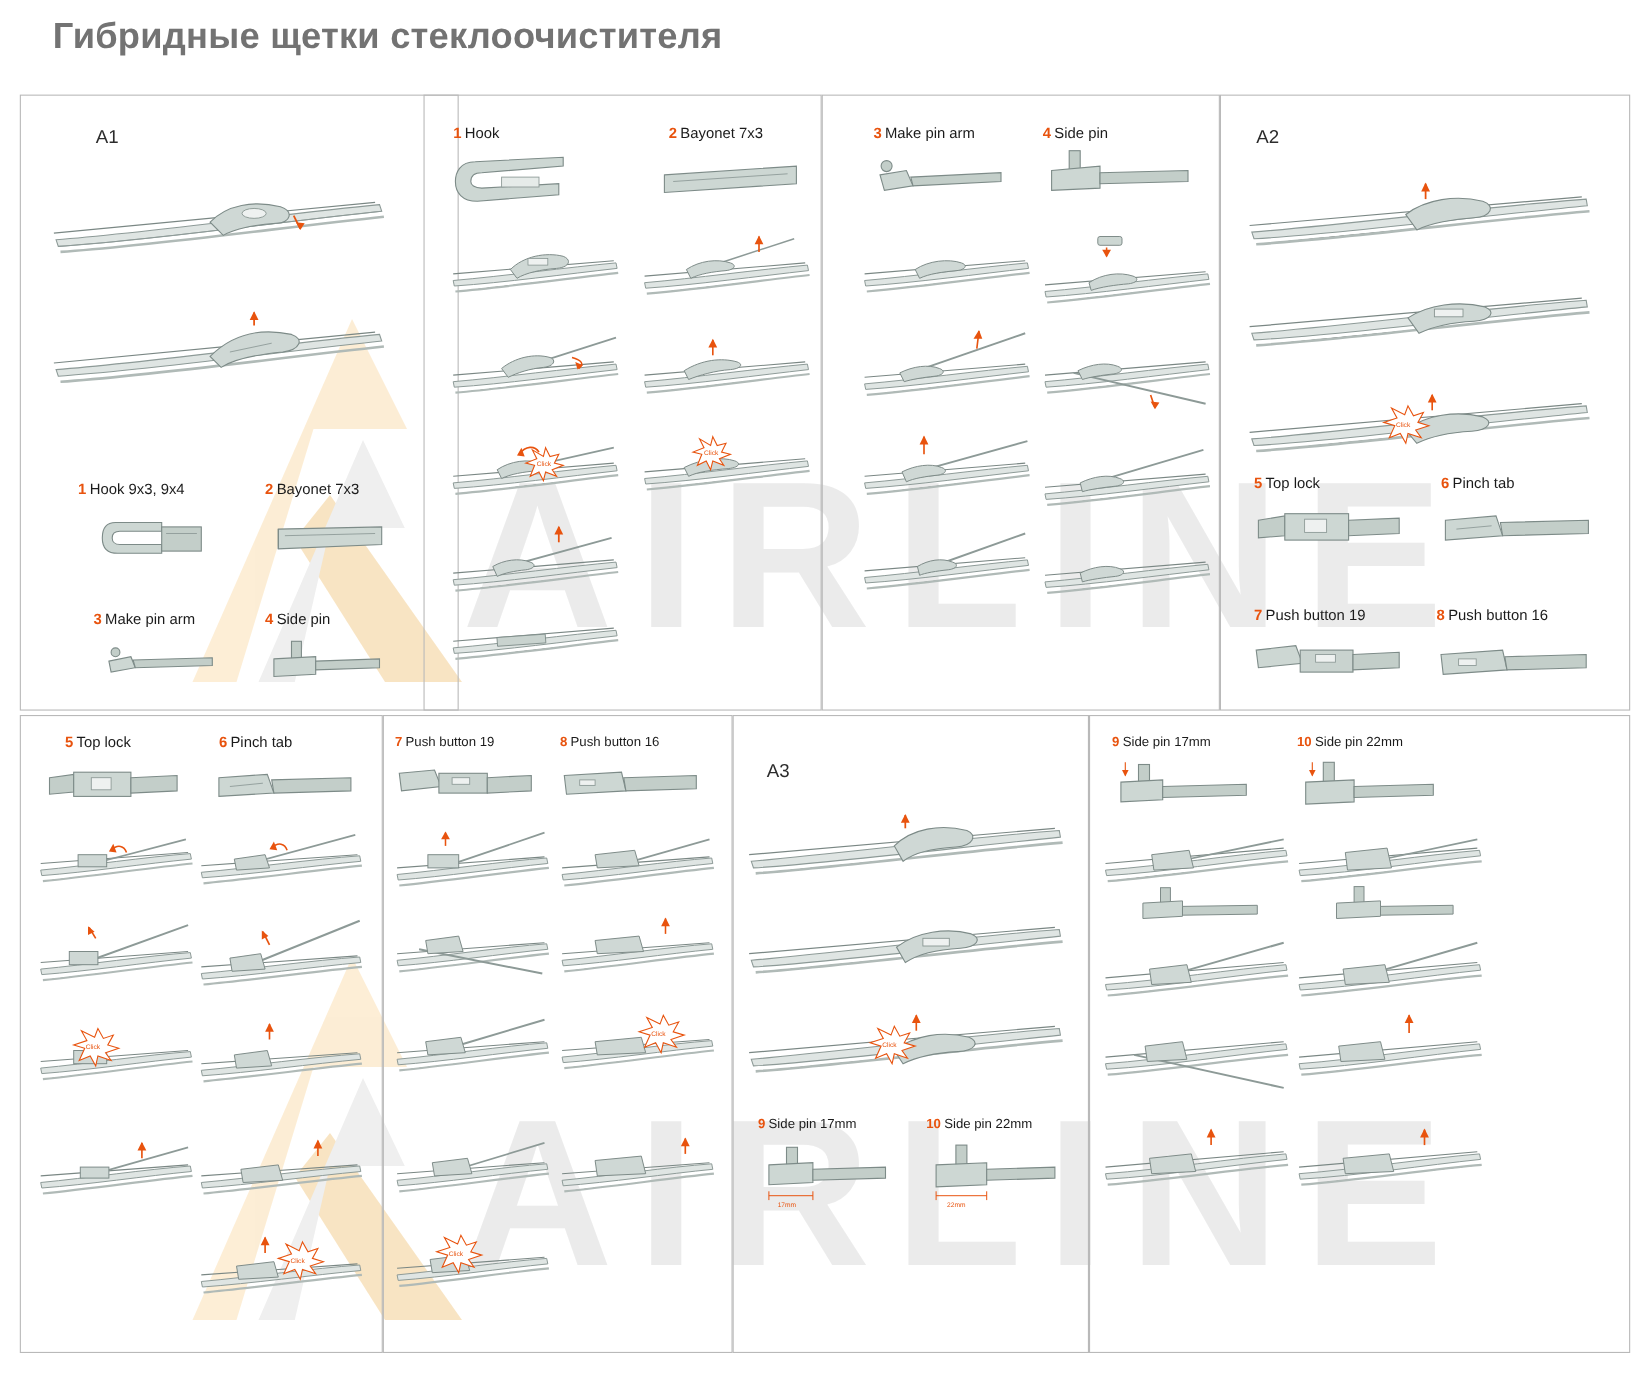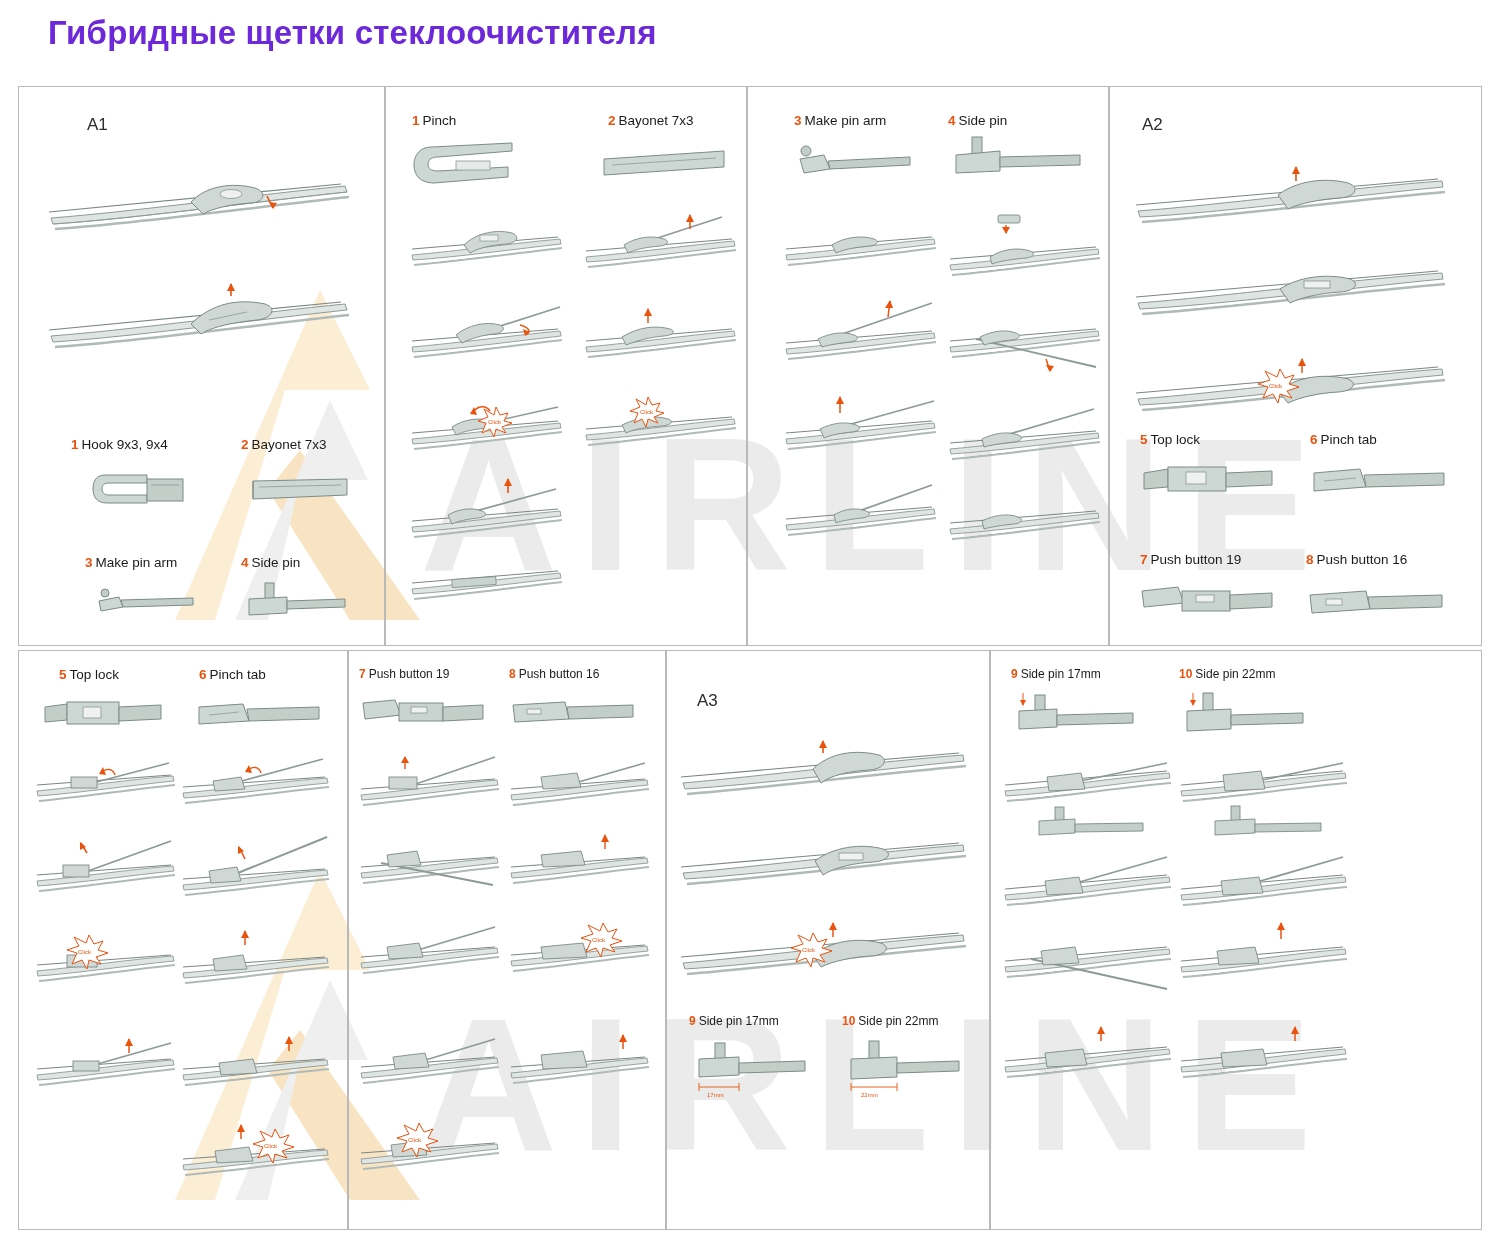--- a/index.html
+++ b/index.html
@@ -11,21 +11,21 @@
     color: #1b1b1b;
     position: relative;
     overflow: hidden;
   }
   .page-title {
     position: absolute;
     left: 48px; top: 14px;
     font-size: 33px;
     font-weight: bold;
     letter-spacing: 0.2px;
-    color: #6d28d9;
+    color: #737373;
   }
 
   
   .watermark {
     position: absolute;
     left: 0; top: 150px;
     width: 1500px; height: 1000px;
     pointer-events: none;
     z-index: 0;
   }
@@ -75,21 +75,21 @@
       <text x="420" y="420" font-family="Liberation Sans, sans-serif" font-size="190" font-weight="bold" fill="#dcdcdc" letter-spacing="22">AIRLINE</text>
 
       <polygon points="175,1050 320,720 370,820 285,820 215,1050" fill="#fbe0b4"></polygon>
       <polygon points="300,880 420,1050 350,1050 268,920" fill="#f3cf93"></polygon>
       <polygon points="235,1050 330,830 368,910 300,910 268,1050" fill="#e2e2e2"></polygon>
       <text x="420" y="1000" font-family="Liberation Sans, sans-serif" font-size="190" font-weight="bold" fill="#dcdcdc" letter-spacing="22">AIRLINE</text>
     </g>
   </svg>
 </div>
 
-<div class="panel" style="left:18px; top:86px; width:367px; height:560px;">
+<div class="panel" style="left:18px; top:86px; width:399px; height:560px;">
   <div class="panel-label" style="left:68px; top:28px;">A1</div>
 
   <div class="fig" style="left:22px; top:85px;">
     <svg width="330" height="70" viewBox="0 0 330 70">
       <path d="M8 40 L300 12" stroke="#7a8784" stroke-width="1.1" fill="none"></path>
       <path d="M10 46 C90 40 220 22 304 14 L306 20 C220 29 90 47 12 52 Z" fill="#dfe5e3" stroke="#8d9a97" stroke-width="1"></path>
       <path d="M12 52 C90 47 220 29 306 20" stroke="#8d9a97" stroke-width="0.8" fill="none"></path>
       <path d="M14 57 C92 52 222 34 308 25" stroke="#b0bab7" stroke-width="2.4" fill="none"></path>
 
       <path d="M150 30 C165 14 190 10 214 16 C226 20 224 30 210 31 C192 32 172 36 162 42 Z" fill="#cfd8d5" stroke="#7d8b88" stroke-width="1"></path>
@@ -154,21 +154,21 @@
       <rect x="24" y="4" width="9" height="16" fill="#c3cec9" stroke="#7d8b88" stroke-width="1"></rect>
       <path d="M8 20 L46 18 L46 34 L8 36 Z" fill="#cdd7d3" stroke="#7d8b88" stroke-width="1"></path>
       <path d="M46 22 L104 20 L104 28 L46 30 Z" fill="#c3cec9" stroke="#7d8b88" stroke-width="1"></path>
     </svg>
   </div>
 </div>
 
 <div class="panel" style="left:385px; top:86px; width:362px; height:560px;">
 
   <div class="cap" style="left:26px; top:26px;">
-    <span class="num">1</span><span>Pinch</span>
+    <span class="num">1</span><span>Hook</span>
   </div>
   <div class="cap" style="left:222px; top:26px;">
     <span class="num">2</span><span>Bayonet 7x3</span>
   </div>
 
   <div class="fig" style="left:26px; top:50px;">
     <svg width="140" height="56" viewBox="0 0 140 56">
       <path d="M20 10 C6 10 2 20 2 28 C2 38 8 46 22 46 L96 40 L96 30 L26 34 C19 34 16 31 16 28 C16 23 19 20 26 20 L100 14 L100 6 Z" fill="#cdd7d3" stroke="#7d8b88" stroke-width="1"></path>
       <rect x="44" y="24" width="34" height="9" fill="#e6ebe9" stroke="#8d9a97" stroke-width="0.8"></rect>
     </svg>

